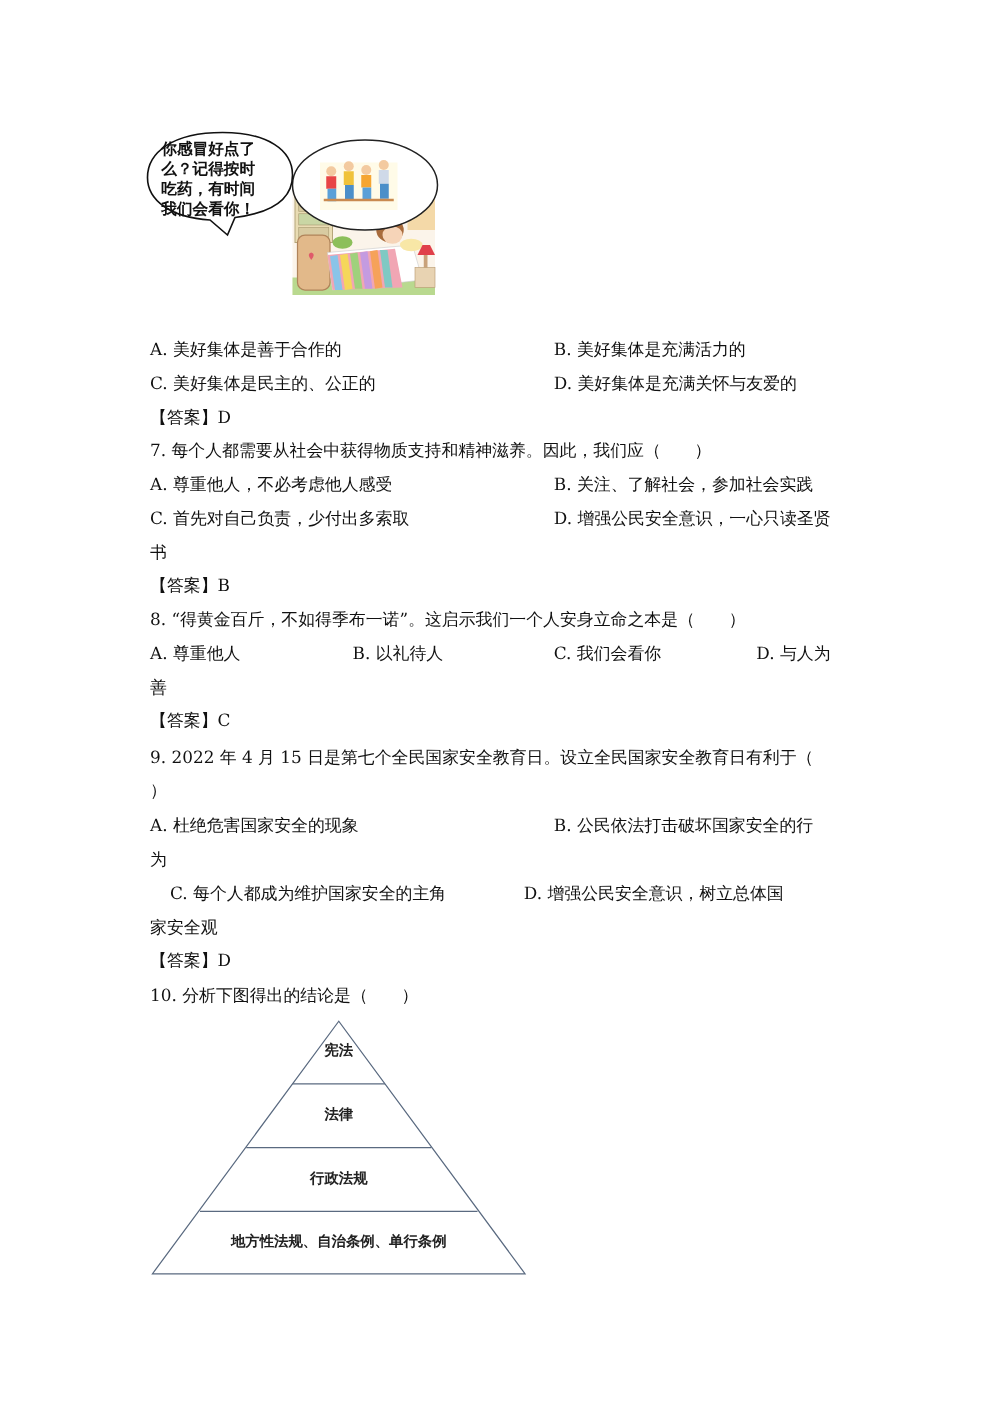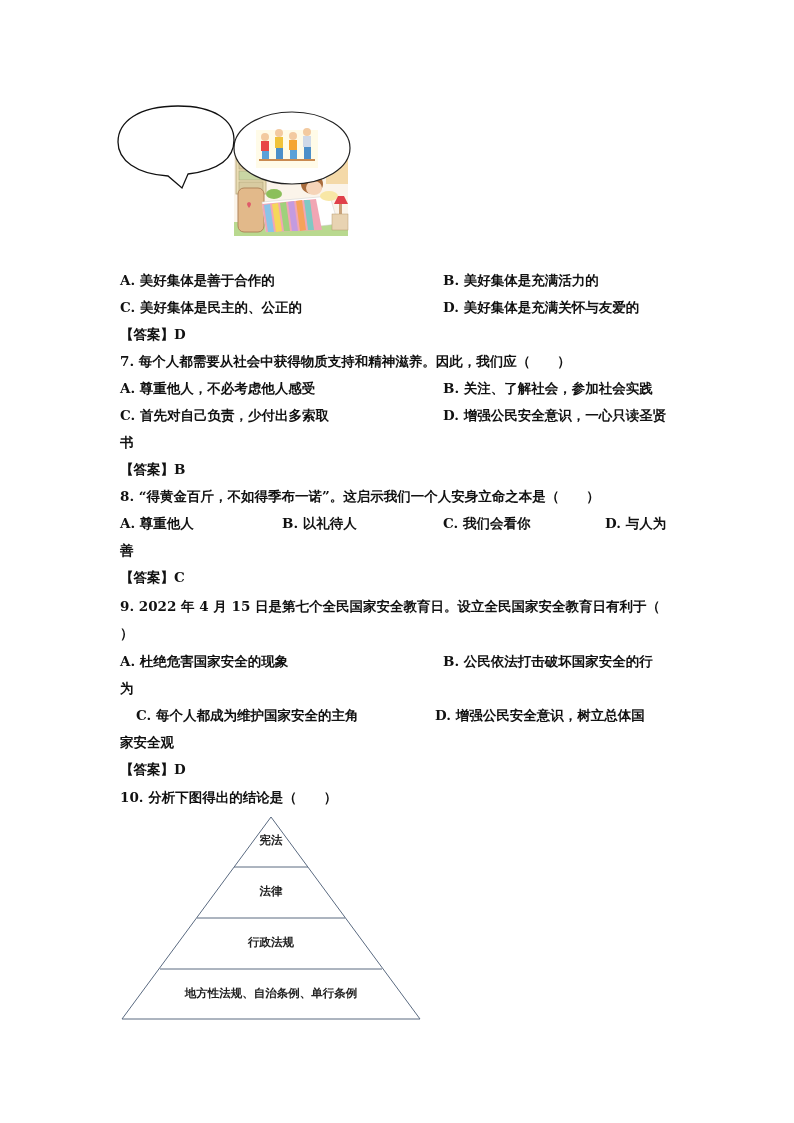--- a/index.html
+++ b/index.html
@@ -1,18 +1,18 @@
 <!DOCTYPE html>
 <html><head>
   <meta charset="utf-8">
   <style>
     html, body { margin: 0; padding: 0; background: #ffffff; }
     body { width: 794px; height: 1123px; position: relative; overflow: hidden;
       font-family: "DejaVu Serif", "Liberation Serif", serif; color: #111; font-size: 13.5px; }
-    .abs { position: absolute; white-space: nowrap; line-height: 18px; font-weight: bold; }
+    .abs { position: absolute; white-space: nowrap; line-height: 18px; }
     .figure { position: absolute; left: 116px; top: 104px; width: 236px; height: 134px; }
     .bubble-text { position: absolute; left: 13px; top: 7px; width: 100px; font-family: "DejaVu Sans", sans-serif;
       font-size: 12.5px; font-weight: bold; line-height: 16px; color: #111; white-space: normal; }
     .pyr-label { position: absolute; font-family: "DejaVu Serif", serif; font-size: 11.5px; font-weight: bold;
       color: #222; text-align: center; white-space: nowrap; }
   </style>
 </head>
 <body>
 
 <div class="figure">
@@ -65,20 +65,26 @@
         <rect x="187" y="32" width="8" height="11" fill="#cfd9e8"></rect>
       <rect x="146" y="47" width="7" height="10" fill="#5aa0d8"></rect>
       <rect x="160" y="44" width="7" height="12" fill="#4c8fc9"></rect>
       <rect x="174" y="46" width="7" height="10" fill="#5aa0d8"></rect>
       <rect x="188" y="43" width="7" height="12" fill="#4c8fc9"></rect>
       <rect x="143" y="55" width="56" height="2" fill="#c98a50"></rect>
     </g>
 
     <path d="M62 2 C22 2 2 18 2 38 C2 56 20 70 52 72 L66 84 L72 70 C104 66 118 54 118 36 C118 16 98 2 62 2 Z" fill="#fff" stroke="#111" stroke-width="1.3"></path>
   </svg>
+  <div class="bubble-text">
+    <div>你感冒好点了</div>
+    <div>么？记得按时</div>
+    <div>吃药，有时间</div>
+    <div>我们会看你！</div>
+  </div>
 </div>
 
 <div class="abs" style="left:120px; top:271px;">A. 美好集体是善于合作的</div>
 <div class="abs" style="left:443px; top:271px;">B. 美好集体是充满活力的</div>
 <div class="abs" style="left:120px; top:298px;">C. 美好集体是民主的、公正的</div>
 <div class="abs" style="left:443px; top:298px;">D. 美好集体是充满关怀与友爱的</div>
 <div class="abs" style="left:120px; top:325px;">【答案】D</div>
 
 <div class="abs" style="left:120px; top:352px;">7. 每个人都需要从社会中获得物质支持和精神滋养。因此，我们应（　　）</div>
 <div class="abs" style="left:120px; top:379px;">A. 尊重他人，不必考虑他人感受</div>
@@ -95,21 +101,21 @@
 <div class="abs" style="left:605px; top:514px;">D. 与人为</div>
 <div class="abs" style="left:120px; top:541px;">善</div>
 <div class="abs" style="left:120px; top:568px;">【答案】C</div>
 
 <div class="abs" style="left:120px; top:597px;">9. 2022 年 4 月 15 日是第七个全民国家安全教育日。设立全民国家安全教育日有利于（</div>
 <div class="abs" style="left:120px; top:624px;">）</div>
 <div class="abs" style="left:120px; top:652px;">A. 杜绝危害国家安全的现象</div>
 <div class="abs" style="left:443px; top:652px;">B. 公民依法打击破坏国家安全的行</div>
 <div class="abs" style="left:120px; top:679px;">为</div>
 <div class="abs" style="left:120px; top:706px;margin-left:16px;">C. 每个人都成为维护国家安全的主角</div>
-<div class="abs" style="left:435px; top:706px;text-align:right;">D. 增强公民安全意识，树立总体国</div>
+<div class="abs" style="left:419px; top:706px;text-align:right;">D. 增强公民安全意识，树立总体国</div>
 <div class="abs" style="left:120px; top:733px;">家安全观</div>
 <div class="abs" style="left:120px; top:760px;">【答案】D</div>
 
 <div class="abs" style="left:120px; top:788px;">10. 分析下图得出的结论是（　　）</div>
 
 <div style="position:absolute; left:120px; top:815px; width:302px; height:206px;">
   <svg width="302" height="206" viewBox="0 0 302 206">
     <g stroke="#5a6a80" stroke-width="1" fill="none">
       <path d="M151 2 L2 204 L300 204 Z"></path>
       <line x1="114" y1="52" x2="188" y2="52"></line>

